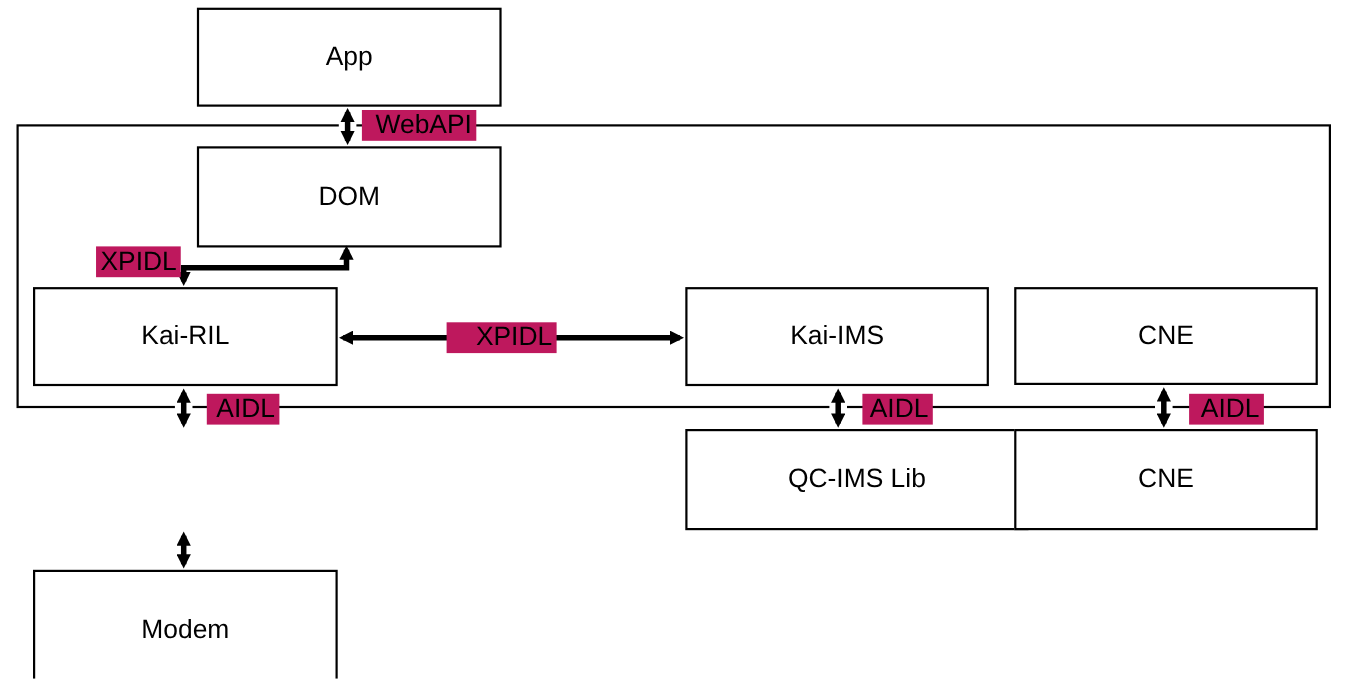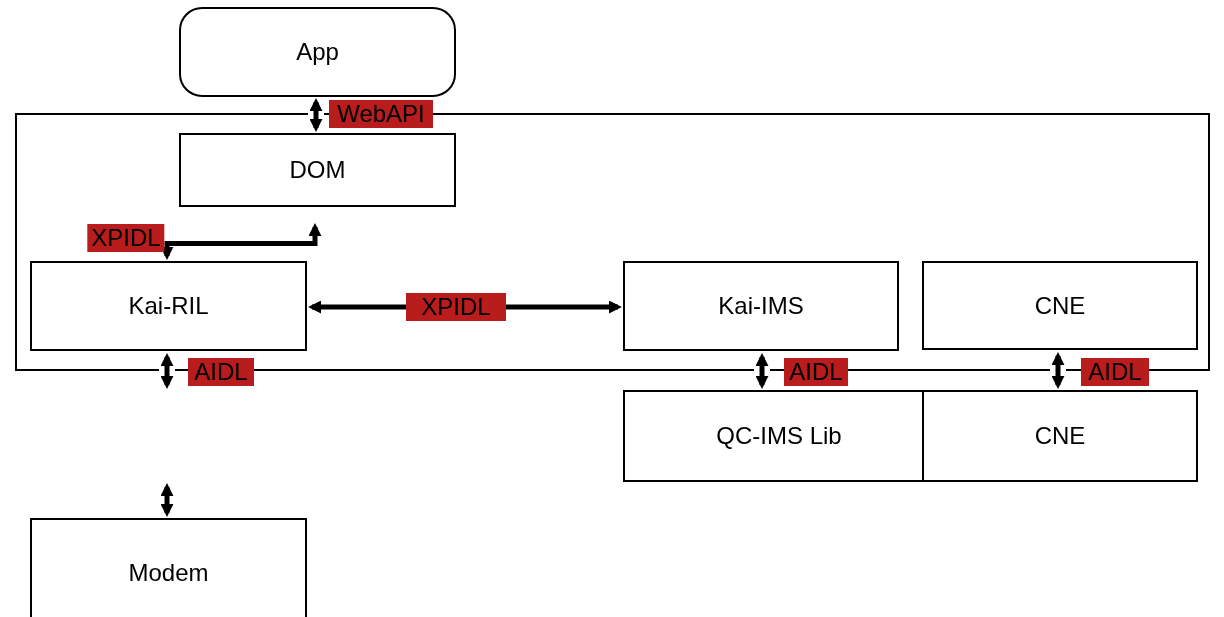--- a/index.html
+++ b/index.html
@@ -33,43 +33,43 @@
     z-index:1;
   }
   #container-label{
     position:absolute;
     top:123px; right:24px;
     font-size:27px;
     line-height:30px;
     z-index:2;
     white-space:nowrap;
   }
-  #node-app     {left:179px; top:7px;   width:277px; height:90px;border-radius:23px;}
-  #node-dom     {left:179px; top:133px; width:277px; height:74px;}
+  #node-app     {left:179px; top:7px;   width:277px; height:90px;}
+  #node-dom     {left:179px; top:133px; width:277px; height:92px;}
   #node-kai-ril {left:30px;  top:261px; width:277px; height:90px;}
   #node-kai-ims {left:623px; top:261px; width:276px; height:90px;}
   #node-cne-upper{left:922px;top:261px; width:276px; height:89px;}
   #node-rild    {left:30px;  top:390px; width:277px; height:92px;}
   #node-qc-ims  {left:623px; top:390px; width:312px; height:92px;}
   #node-cne-lower{left:922px;top:390px; width:276px; height:92px;}
   #node-modem   {left:30px;  top:518px; width:277px; height:110px;}
 
   #connector-layer{
     position:absolute; left:0; top:0; width:1224px; height:617px;
     z-index:3; pointer-events:none;
   }
   .conn-label{
     position:absolute;
     transform:translate(-50%,-50%);
-    background:#b91c1c;
+    background:#be185d;
     font-size:24px;
     line-height:28px;
     padding:0 4px;
     white-space:nowrap;
-    text-align:center;
+    text-align:right;
     z-index:4;
   }
   #label-webapi   {left:381px;  top:114px; min-width:96px;}
   #label-xpidl-dom{left:126px;  top:238px;}
   #label-xpidl-ims{left:456px;  top:307px; min-width:92px;}
   #label-hidl     {left:221px;  top:372px; min-width:58px;}
   #label-aidl-ims {left:816px;  top:372px; min-width:56px;}
   #label-aidl-cne {left:1115px; top:372px; min-width:60px;}
 </style>
 </head>

